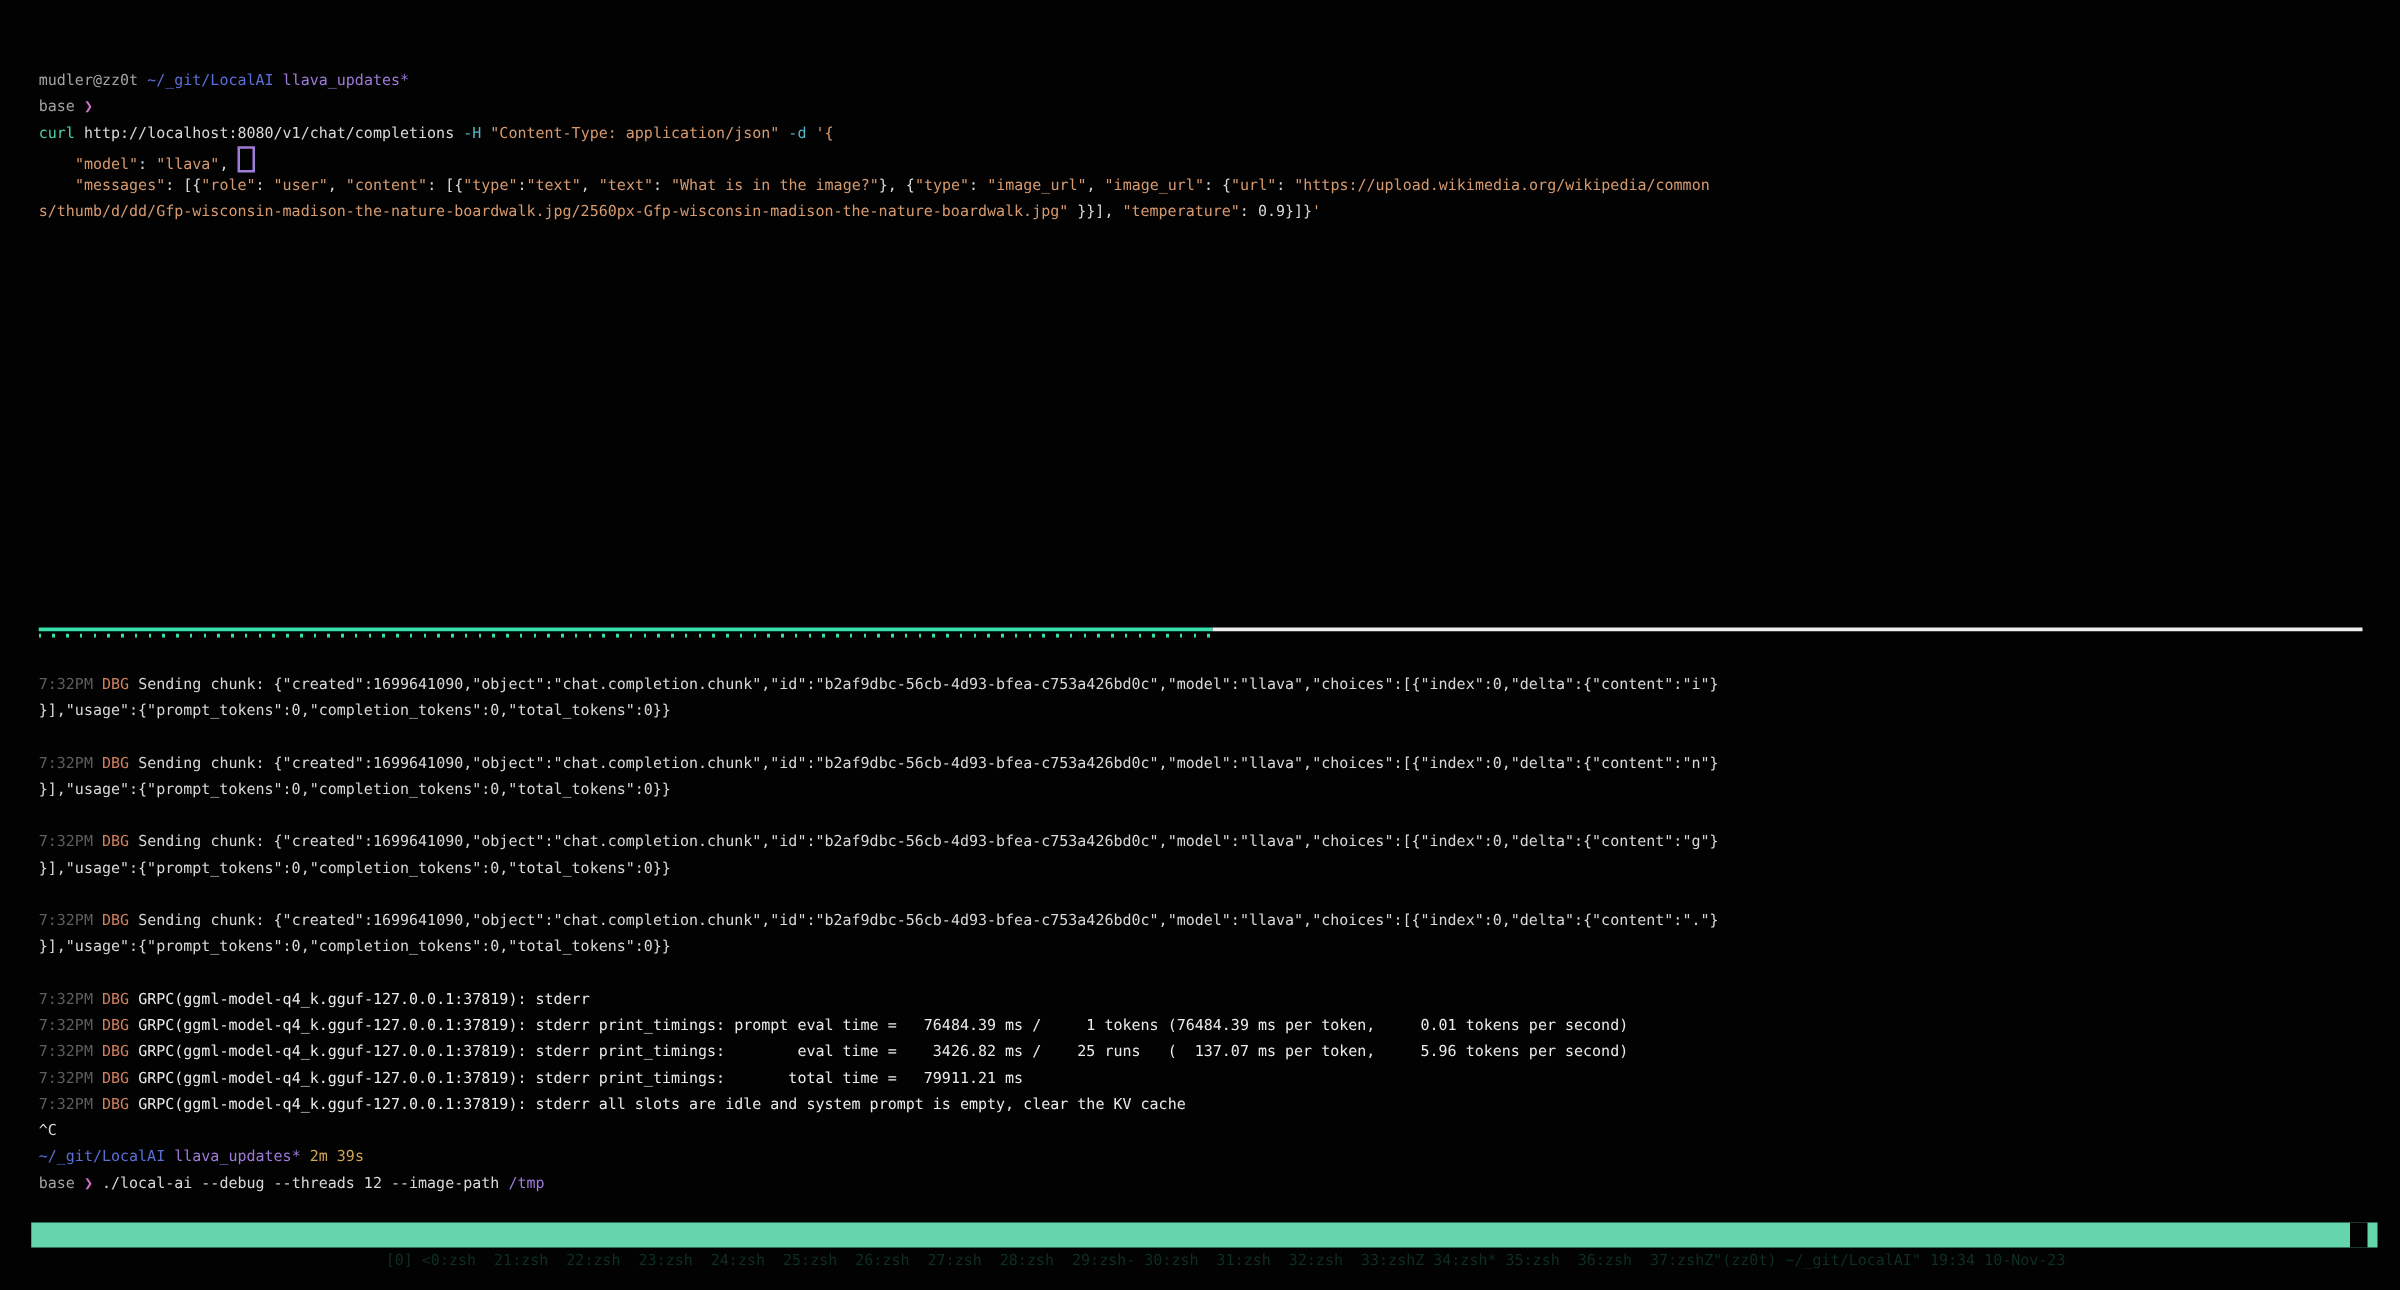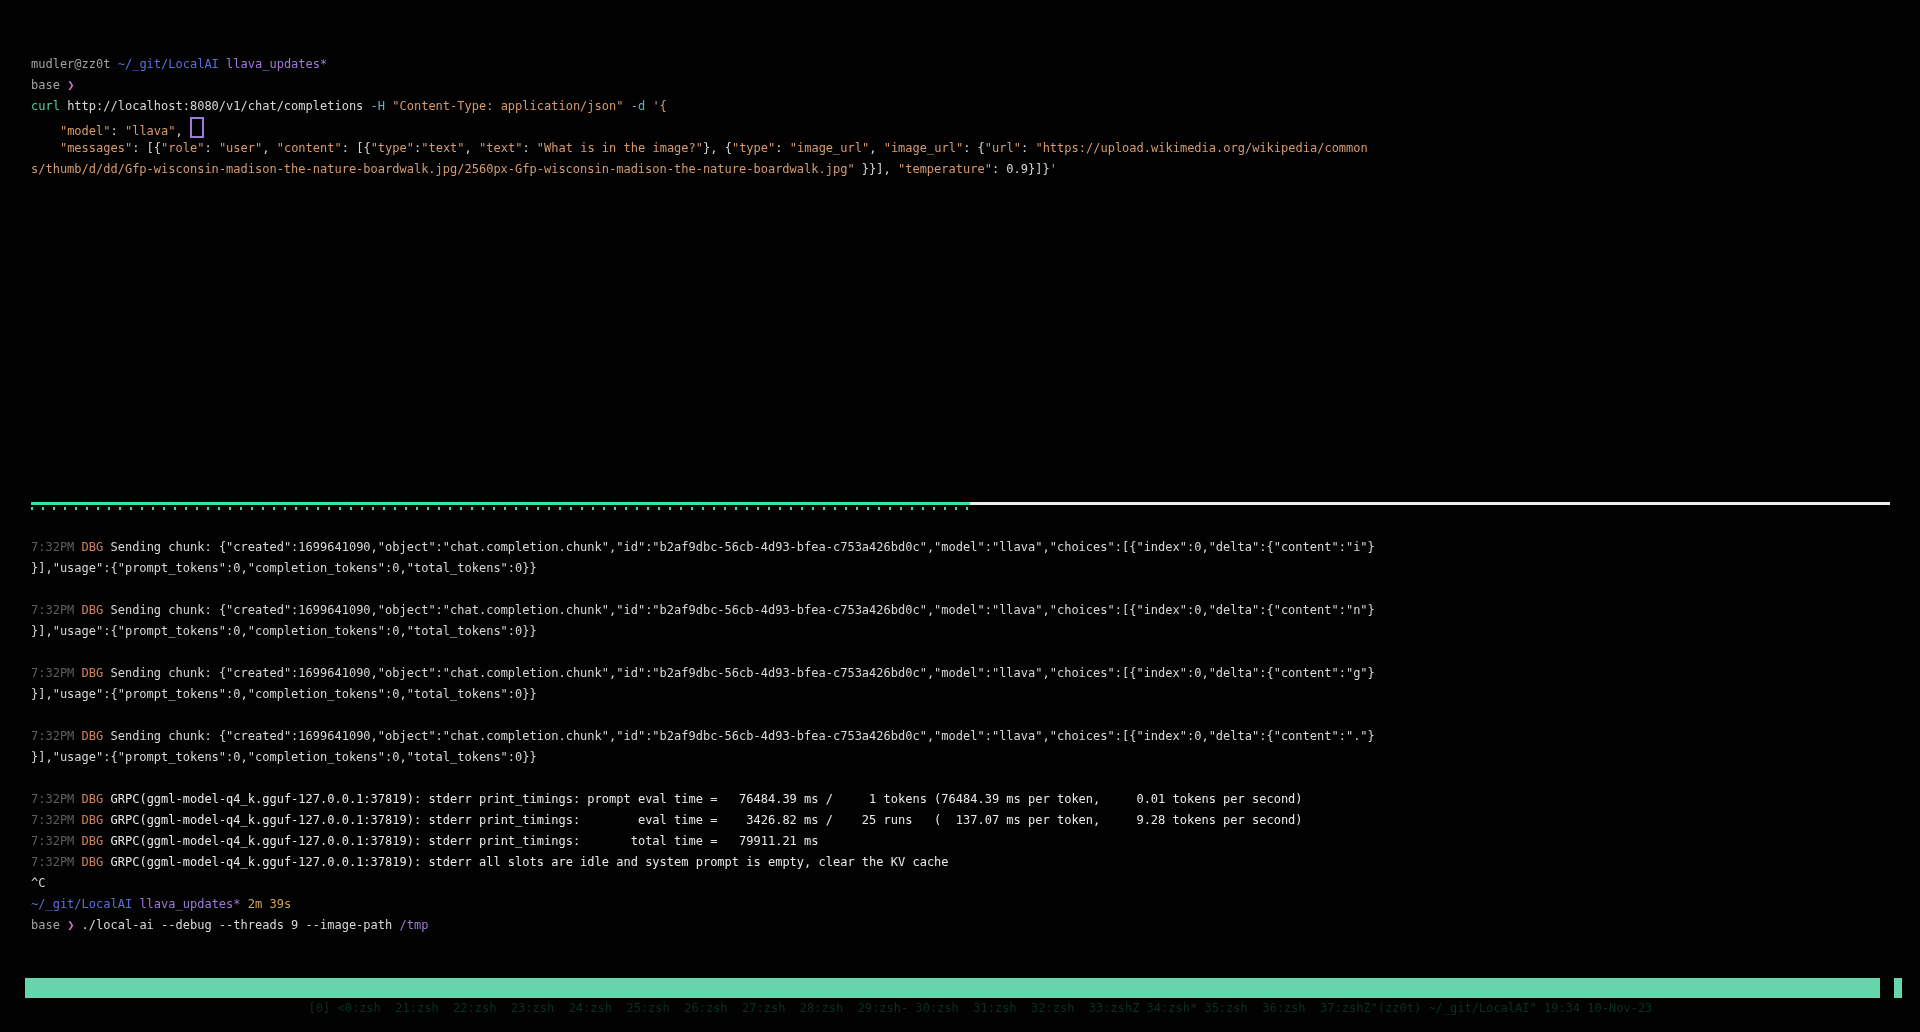--- a/index.html
+++ b/index.html
@@ -88,26 +88,27 @@
         <div class="tline">&nbsp;</div>
         <div class="tline"><span class="c-dim">7:32PM</span><span class="c-fg"> </span><span class="c-salmon">DBG</span><span class="c-fg"> Sending chunk: {"created":1699641090,"object":"chat.completion.chunk","id":"b2af9dbc-56cb-4d93-bfea-c753a426bd0c","model":"llava","choices":[{"index":0,"delta":{"content":"n"}</span></div>
         <div class="tline"><span class="c-fg">}],"usage":{"prompt_tokens":0,"completion_tokens":0,"total_tokens":0}}</span></div>
         <div class="tline">&nbsp;</div>
         <div class="tline"><span class="c-dim">7:32PM</span><span class="c-fg"> </span><span class="c-salmon">DBG</span><span class="c-fg"> Sending chunk: {"created":1699641090,"object":"chat.completion.chunk","id":"b2af9dbc-56cb-4d93-bfea-c753a426bd0c","model":"llava","choices":[{"index":0,"delta":{"content":"g"}</span></div>
         <div class="tline"><span class="c-fg">}],"usage":{"prompt_tokens":0,"completion_tokens":0,"total_tokens":0}}</span></div>
         <div class="tline">&nbsp;</div>
         <div class="tline"><span class="c-dim">7:32PM</span><span class="c-fg"> </span><span class="c-salmon">DBG</span><span class="c-fg"> Sending chunk: {"created":1699641090,"object":"chat.completion.chunk","id":"b2af9dbc-56cb-4d93-bfea-c753a426bd0c","model":"llava","choices":[{"index":0,"delta":{"content":"."}</span></div>
         <div class="tline"><span class="c-fg">}],"usage":{"prompt_tokens":0,"completion_tokens":0,"total_tokens":0}}</span></div>
         <div class="tline">&nbsp;</div>
+        <div class="tline"><span class="c-dim">7:32PM</span><span class="c-fg"> </span><span class="c-salmon">DBG</span><span class="c-bright"> GRPC(ggml-model-q4_k.gguf-127.0.0.1:37819): stderr</span></div>
         <div class="tline"><span class="c-dim">7:32PM</span><span class="c-fg"> </span><span class="c-salmon">DBG</span><span class="c-bright"> GRPC(ggml-model-q4_k.gguf-127.0.0.1:37819): stderr print_timings: prompt eval time =   76484.39 ms /     1 tokens (76484.39 ms per token,     0.01 tokens per second)</span></div>
-        <div class="tline"><span class="c-dim">7:32PM</span><span class="c-fg"> </span><span class="c-salmon">DBG</span><span class="c-bright"> GRPC(ggml-model-q4_k.gguf-127.0.0.1:37819): stderr print_timings:        eval time =    3426.82 ms /    25 runs   (  137.07 ms per token,     9.28 tokens per second)</span></div>
+        <div class="tline"><span class="c-dim">7:32PM</span><span class="c-fg"> </span><span class="c-salmon">DBG</span><span class="c-bright"> GRPC(ggml-model-q4_k.gguf-127.0.0.1:37819): stderr print_timings:        eval time =    3426.82 ms /    25 runs   (  137.07 ms per token,     5.96 tokens per second)</span></div>
         <div class="tline"><span class="c-dim">7:32PM</span><span class="c-fg"> </span><span class="c-salmon">DBG</span><span class="c-bright"> GRPC(ggml-model-q4_k.gguf-127.0.0.1:37819): stderr print_timings:       total time =   79911.21 ms</span></div>
         <div class="tline"><span class="c-dim">7:32PM</span><span class="c-fg"> </span><span class="c-salmon">DBG</span><span class="c-bright"> GRPC(ggml-model-q4_k.gguf-127.0.0.1:37819): stderr all slots are idle and system prompt is empty, clear the KV cache</span></div>
         <div class="tline"><span class="c-fg">^C</span></div>
         <div class="tline"><span class="c-blue">~/_git/LocalAI</span><span class="c-fg"> </span><span class="c-purple">llava_updates*</span><span class="c-fg"> </span><span class="c-yellow">2m 39s</span></div>
-        <div class="tline"><span class="c-gray">base </span><span class="c-magenta">❯</span><span class="c-fg"> ./local-ai --debug --threads 9 --image-path </span><span class="c-underpurple">/tmp</span></div>
+        <div class="tline"><span class="c-gray">base </span><span class="c-magenta">❯</span><span class="c-fg"> ./local-ai --debug --threads 12 --image-path </span><span class="c-underpurple">/tmp</span></div>
       </div>
   </div>
   <div id="statusbar">
     <span>[0] &lt;0:zsh  21:zsh  22:zsh  23:zsh  24:zsh  25:zsh  26:zsh  27:zsh  28:zsh  29:zsh- 30:zsh  31:zsh  32:zsh  33:zshZ 34:zsh* 35:zsh  36:zsh  37:zshZ"(zz0t) ~/_git/LocalAI" 19:34 10-Nov-23</span>
     <span class="cursorblock"></span>
   </div>
 </div>
 
 </body></html>

